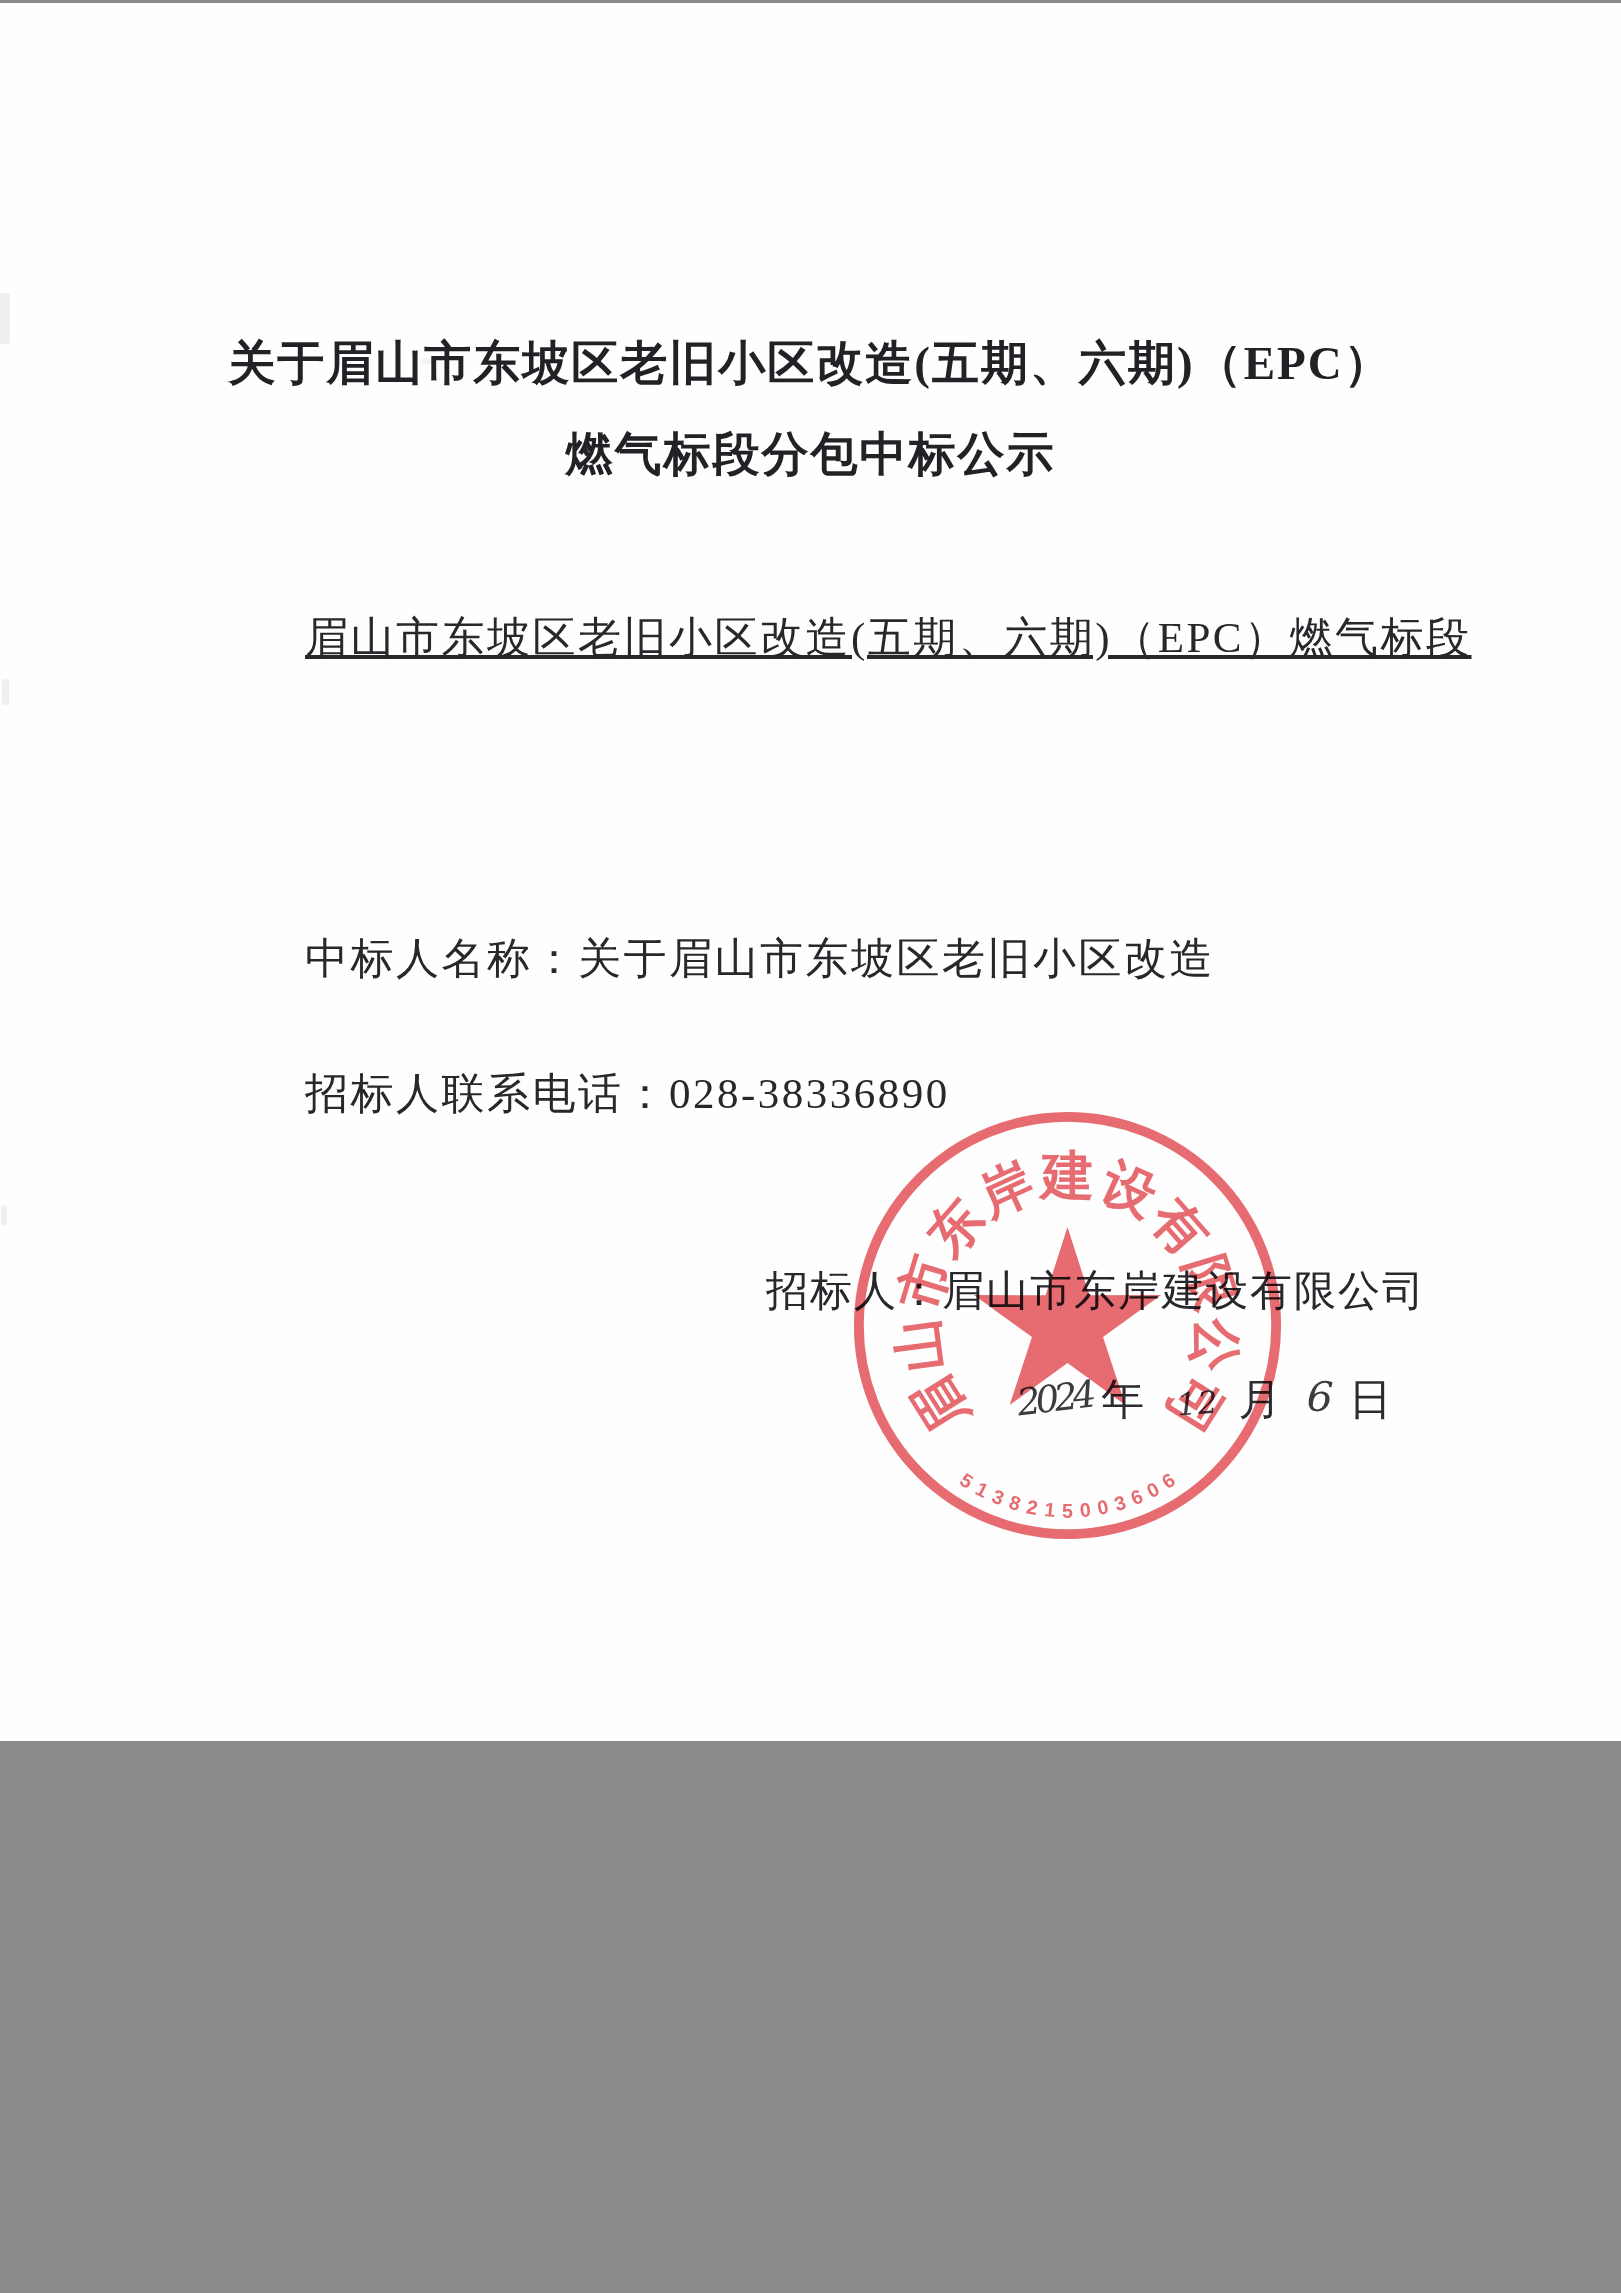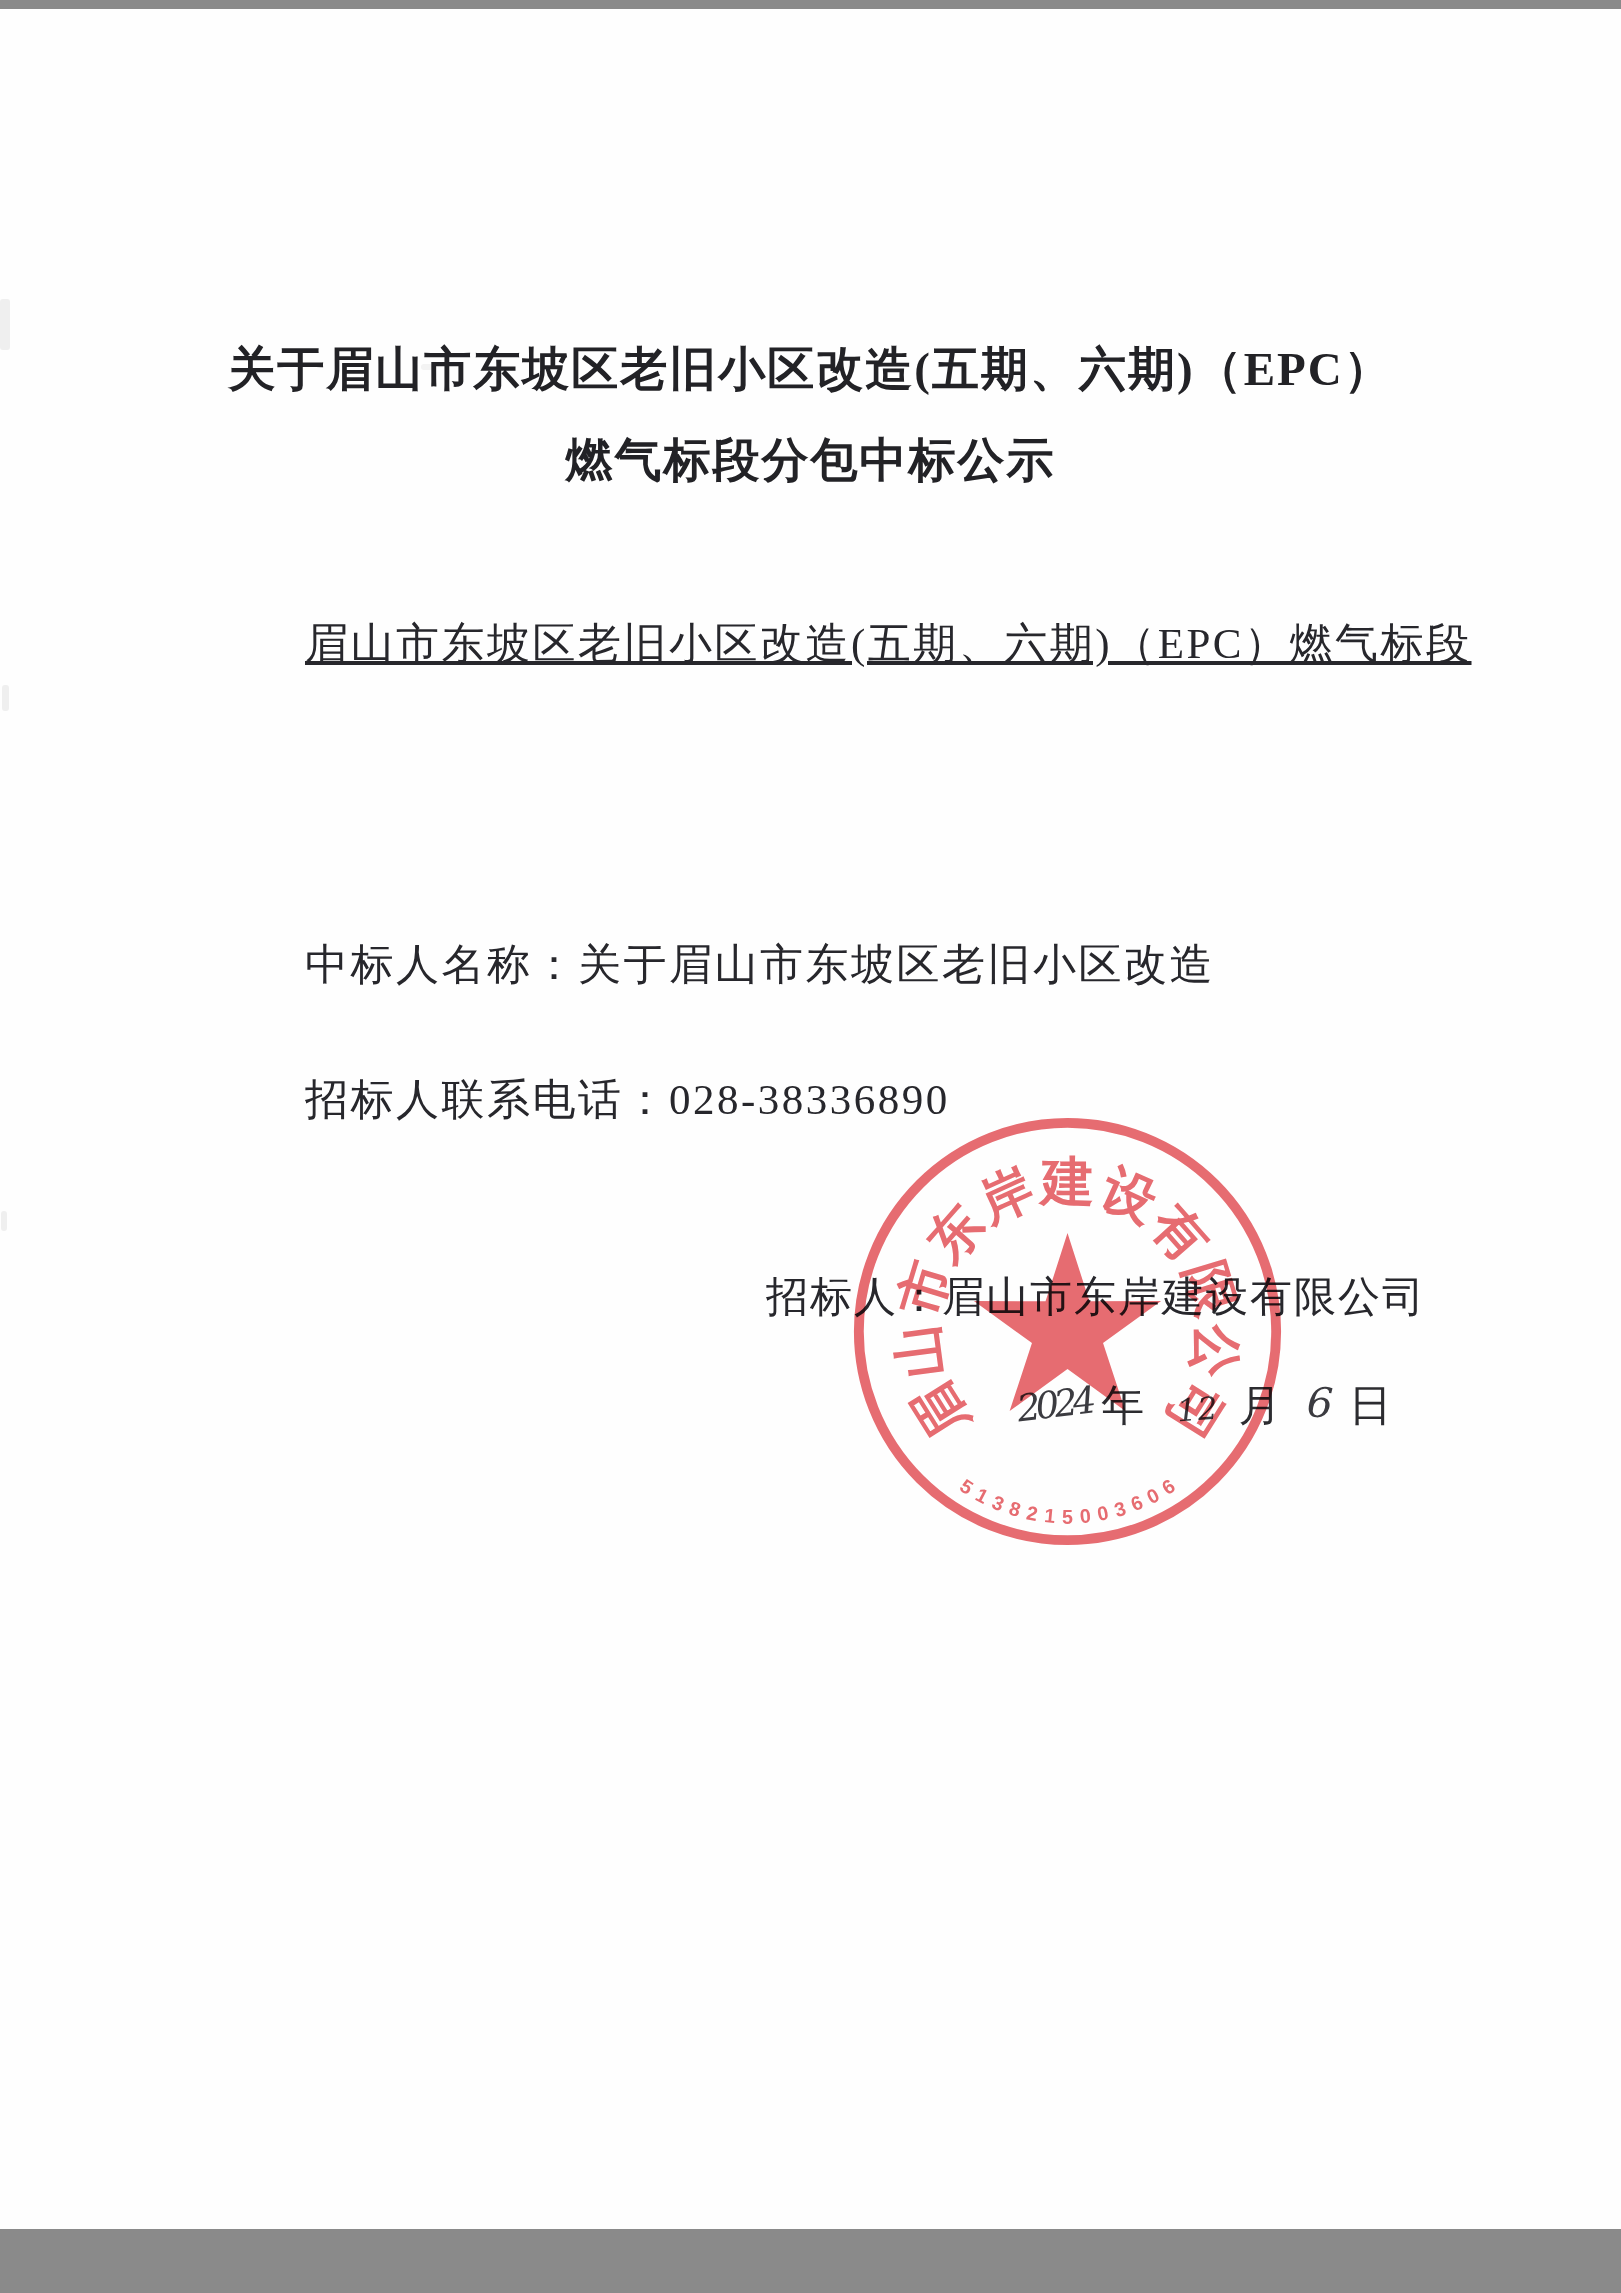--- a/index.html
+++ b/index.html
@@ -1,19 +1,19 @@
 <!DOCTYPE html>
 <html><head>
 <meta charset="utf-8">
 <style>
   html,body{margin:0;padding:0;background:#8a8a8a;}
   .page{
     position:relative;
-    width:1621px;height:2220px;
-    margin:9px auto;
+    width:1621px;height:1738px;
+    margin:3px auto;
     background:#fefefe;
     overflow:hidden;
     font-family:"Liberation Serif","DejaVu Serif",serif;
     color:#26262b;
   }
   .title{
     position:absolute;left:0;width:1621px;text-align:center;
     font-size:47px;font-weight:600;letter-spacing:2px;color:#222226;
     white-space:nowrap;
   }

